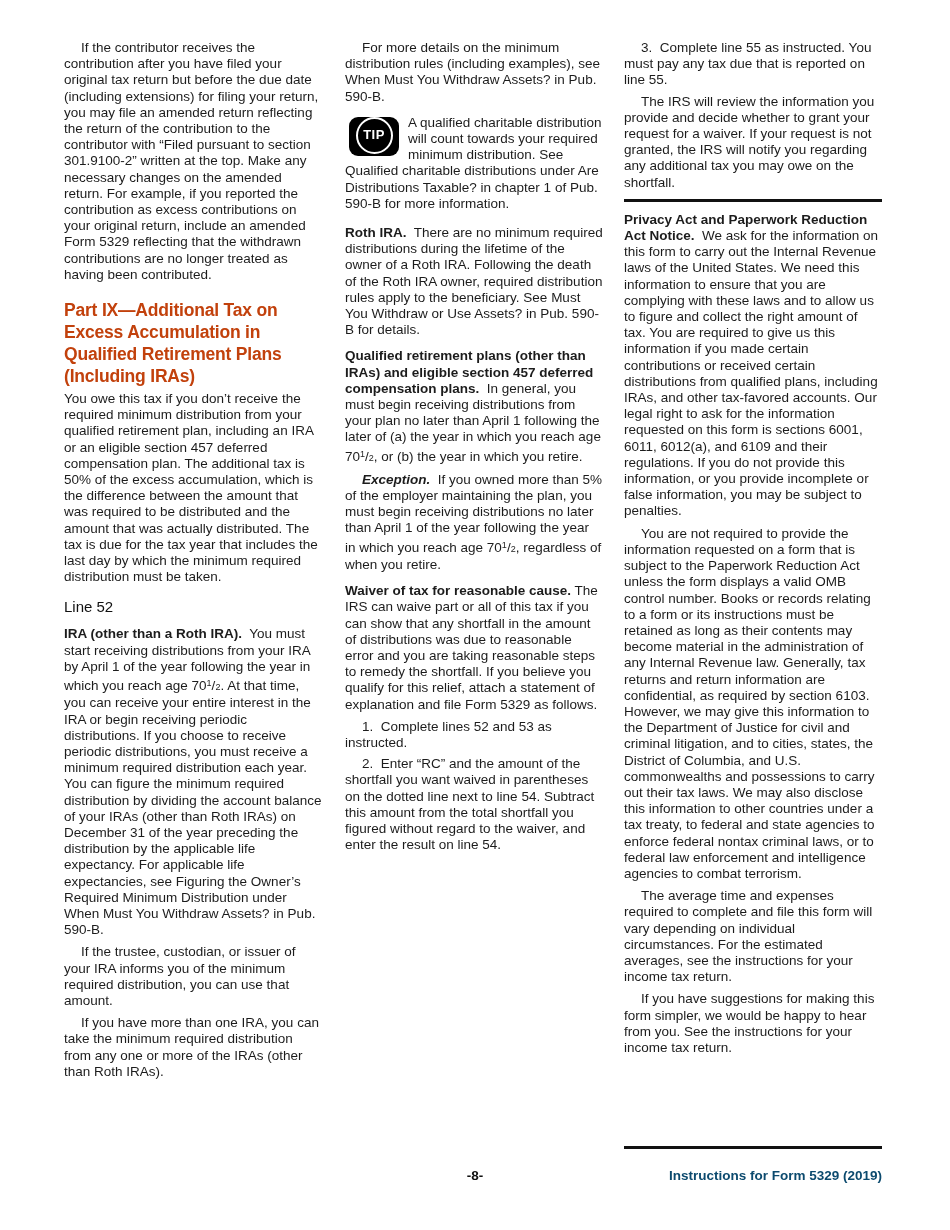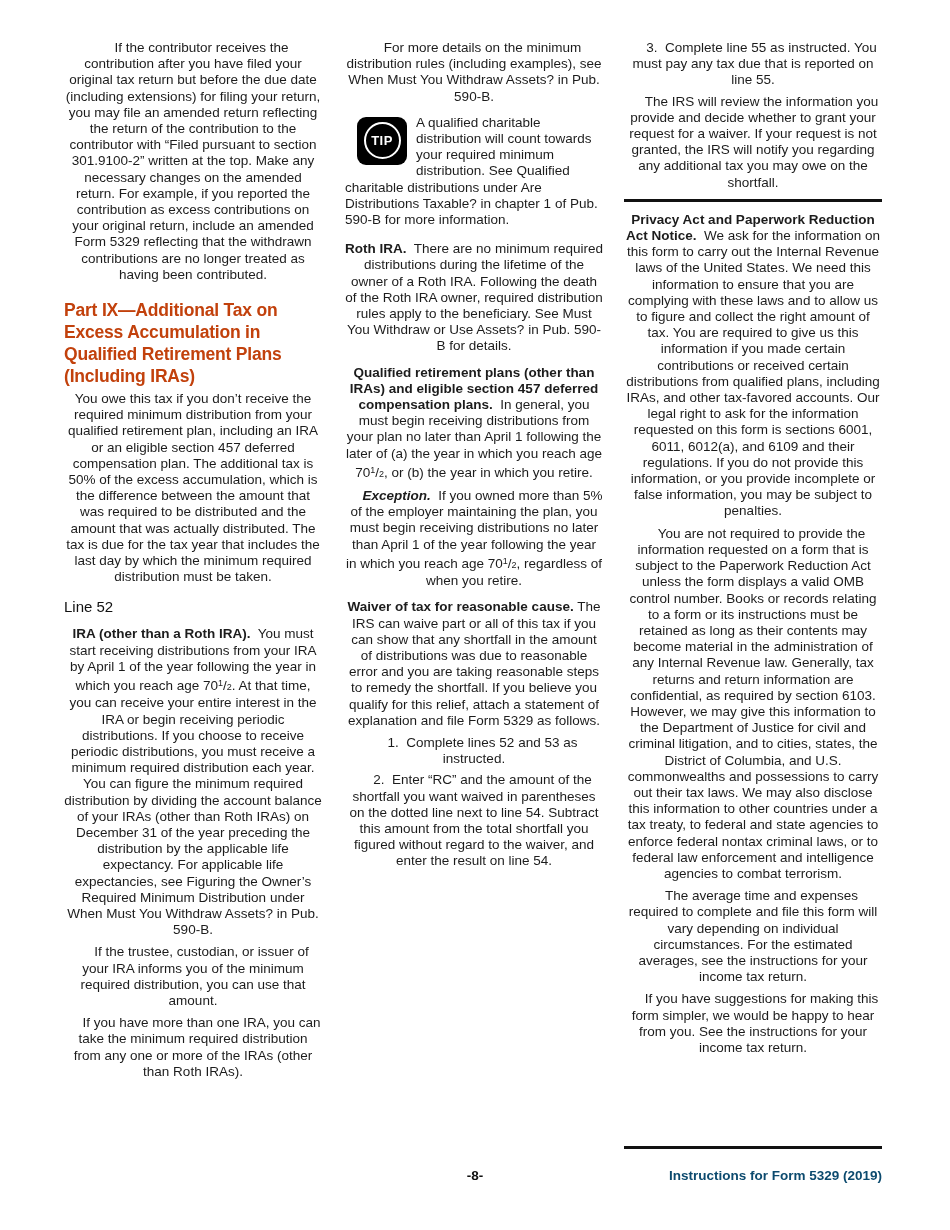--- a/index.html
+++ b/index.html
@@ -8,21 +8,21 @@
     font-family:"Liberation Sans","DejaVu Sans",sans-serif;
     color:#1c1c1c;
     -webkit-font-smoothing:antialiased;
   }
   .page { position:absolute; inset:0; background:#ffffff; }
   .col { position:absolute; top:40px; width:258px; }
   .col0 { left:64px; }
   .col1 { left:345px; }
   .col2 { left:624px; }
 
-  .para { font-size:13.5px; line-height:16.2px; margin:0 0 6px 0;text-align:center; }
+  .para { font-size:13.5px; line-height:16.2px; margin:0 0 6px 0; }
   .para.indent { text-indent:17px; }
   .para.lead { margin-top:10px; }
   .para.list-item { margin-bottom:5px; }
 
   h1 {
     font-size:17.5px; line-height:22px; font-weight:bold;
     margin:16px 0 4px 0; letter-spacing:-0.2px; color:#c2410c;
   }
   h2 { font-size:15px; line-height:18px; font-weight:normal; margin:13px 0 8px 0; color:#111; }
 
@@ -31,23 +31,23 @@
   .seg-bi { font-weight:bold; font-style:italic; }
   .seg-sup { font-size:9px; vertical-align:4px; }
   .seg-sub { font-size:9px; vertical-align:baseline; }
 
   .rule { border:none; border-top:3px solid #111; height:0; margin:8px 0 10px 0; }
   .rule-end { position:absolute; top:1106px; left:0; right:0; margin:0; }
 
   .tip-block { margin:10px 0 13px 0; font-size:13.5px; line-height:16.2px; }
   .tip-block::after { content:""; display:block; clear:both; }
   .tip-icon {
-    float:left; width:50px; height:48px; background:#000;
-    border-radius:9px; margin:2px 9px 2px 12px;
-    display:flex; align-items:center; justify-content:center;
+    float:left; width:50px; height:39px; background:#000;
+    border-radius:9px; margin:2px 9px 2px 4px;
+    display:flex; align-items:flex-start; justify-content:center;
   }
   .tip-ring {
     color:#fff; font-weight:bold; font-size:13px; letter-spacing:0.5px;
     border:2.5px solid #fff; border-radius:50%;
     width:33px; height:33px;
     display:flex; align-items:center; justify-content:center;
   }
 
   .footer-pagenum {
     position:absolute; top:1168px; left:0; width:950px; text-align:center;

